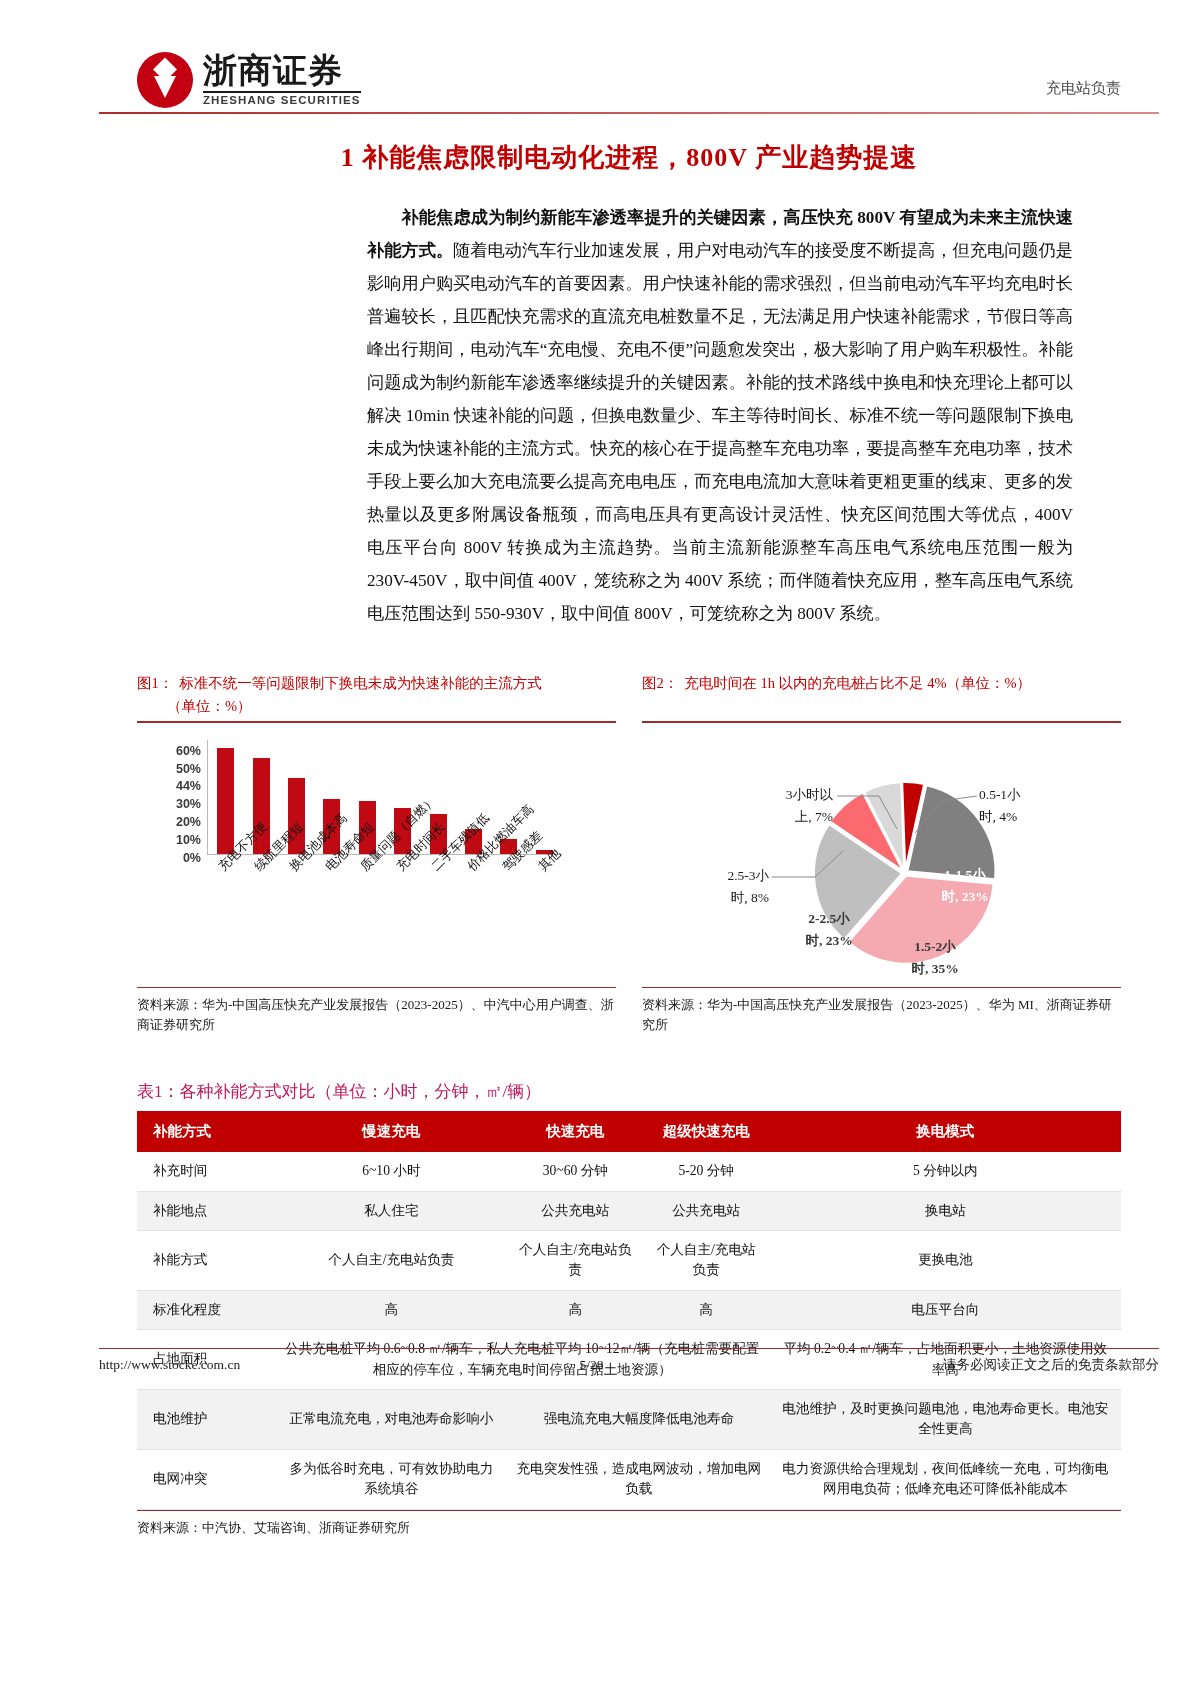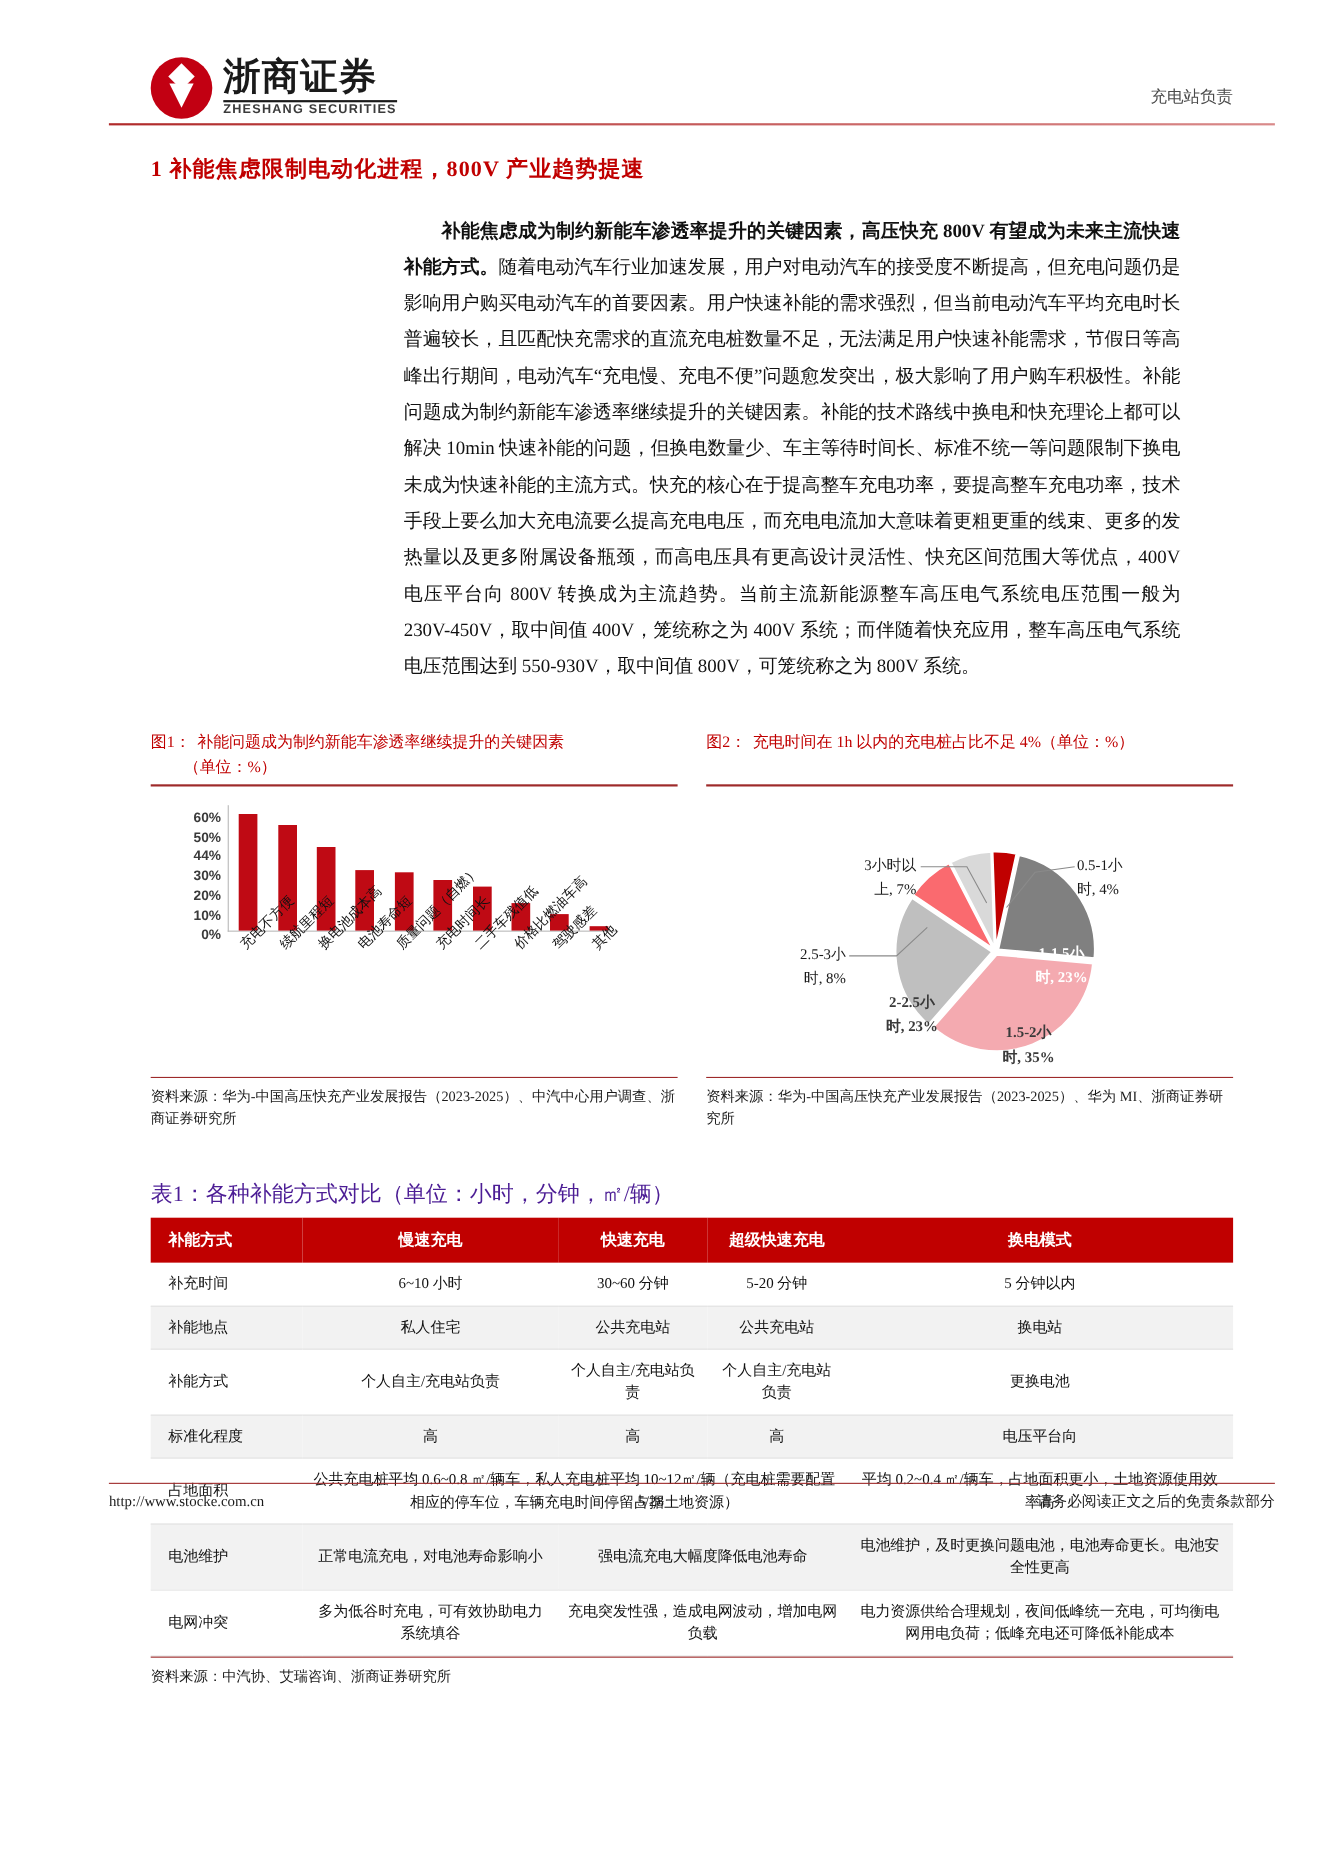--- a/index.html
+++ b/index.html
@@ -101,23 +101,23 @@
     left: 70px;
     right: 70px;
     top: 112px;
     height: 2px;
     background: linear-gradient(to right, #b02a2a, #d98a8a);
   }
 
   
   .section-title {
     margin-top: 26px;
-    text-align: left;
+    text-align: center;
     color: #c00000;
-    font-size: 20px;
+    font-size: 26px;
     font-weight: bold;
     letter-spacing: 1px;
     font-family: "Liberation Serif", serif;
   }
 
   
   .body-block {
     margin: 26px 0 0 0;
     padding: 0 48px 0 230px;
   }
@@ -246,22 +246,22 @@
   .pie-lab-dark {
     font-size: 13.5px;
     font-family: "Liberation Serif", serif;
     fill: #3a3a3a;
     font-weight: bold;
   }
 
   
   .table-wrap { margin-top: 44px; }
   .table-cap {
-    color: #4c1d95;
-    font-size: 20px;
+    color: #be185d;
+    font-size: 17px;
     margin-bottom: 8px;
     font-family: "Liberation Serif", serif;
   }
   table.cmp {
     width: 100%;
     border-collapse: collapse;
     font-size: 13.6px;
     font-family: "Liberation Serif", serif;
   }
   table.cmp thead th {
@@ -330,21 +330,21 @@
   <div class="section-title">1 补能焦虑限制电动化进程，800V 产业趋势提速</div>
 
   <div class="body-block">
     <p class="para"><b>补能焦虑成为制约新能车渗透率提升的关键因素，高压快充 800V 有望成为未来主流快速补能方式。</b><span>随着电动汽车行业加速发展，用户对电动汽车的接受度不断提高，但充电问题仍是影响用户购买电动汽车的首要因素。用户快速补能的需求强烈，但当前电动汽车平均充电时长普遍较长，且匹配快充需求的直流充电桩数量不足，无法满足用户快速补能需求，节假日等高峰出行期间，电动汽车“充电慢、充电不便”问题愈发突出，极大影响了用户购车积极性。补能问题成为制约新能车渗透率继续提升的关键因素。补能的技术路线中换电和快充理论上都可以解决 10min 快速补能的问题，但换电数量少、车主等待时间长、标准不统一等问题限制下换电未成为快速补能的主流方式。快充的核心在于提高整车充电功率，要提高整车充电功率，技术手段上要么加大充电流要么提高充电电压，而充电电流加大意味着更粗更重的线束、更多的发热量以及更多附属设备瓶颈，而高电压具有更高设计灵活性、快充区间范围大等优点，400V 电压平台向 800V 转换成为主流趋势。当前主流新能源整车高压电气系统电压范围一般为 230V-450V，取中间值 400V，笼统称之为 400V 系统；而伴随着快充应用，整车高压电气系统电压范围达到 550-930V，取中间值 800V，可笼统称之为 800V 系统。</span></p>
   </div>
 
   <div class="figs">
 
     <div class="fig">
       <div class="fig-cap">
-        <span class="lbl">图1：</span><span>补能问题成为制约新能车渗透率继续提升的关键因素</span>
+        <span class="lbl">图1：</span><span>标准不统一等问题限制下换电未成为快速补能的主流方式</span>
         <span class="unit">（单位：%）</span>
       </div>
       <div class="fig-rule"></div>
       <div class="fig-body">
         <div class="barchart">
           <div class="bc-yaxis" id="bc-yaxis">
               <div class="bc-ytick">60%</div>
               <div class="bc-ytick">50%</div>
               <div class="bc-ytick">44%</div>
               <div class="bc-ytick">30%</div>

